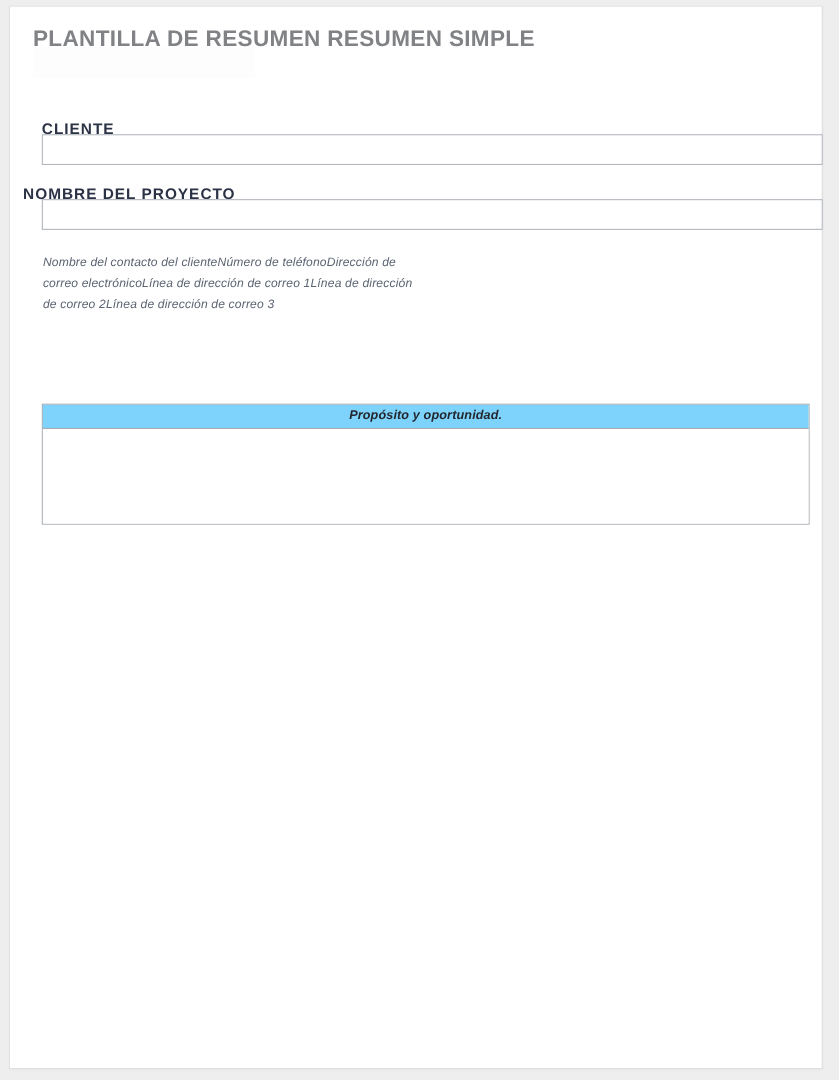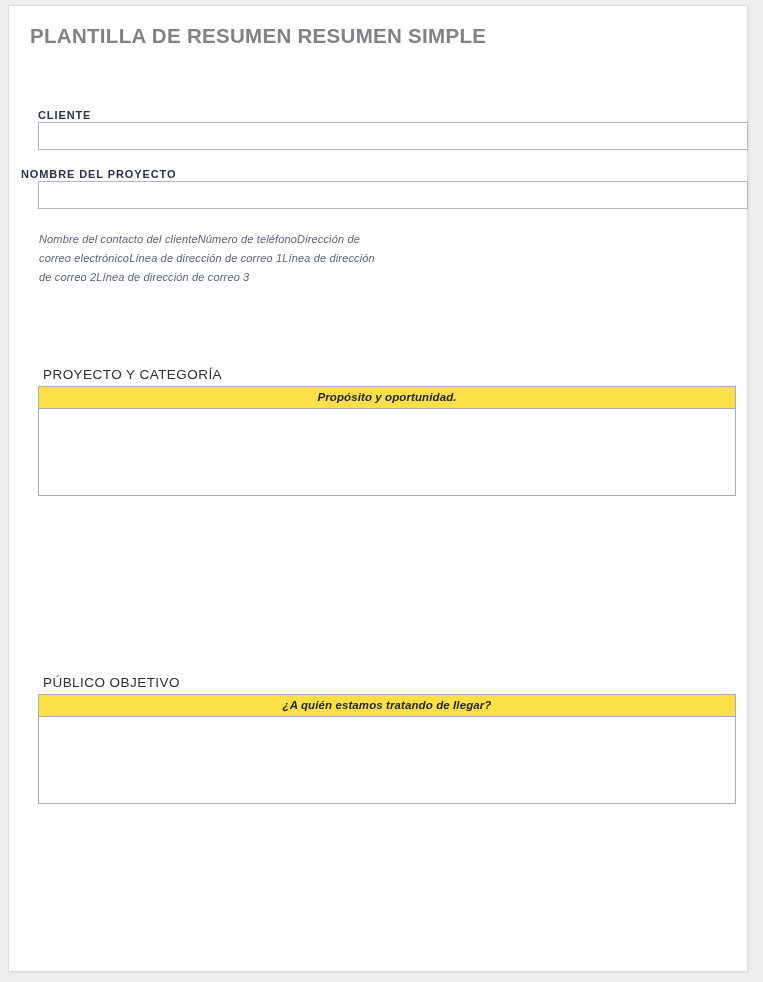--- a/index.html
+++ b/index.html
@@ -43,21 +43,21 @@
     left: 21px;
     top: 37px;
     width: 202px;
     height: 28px;
     background: #fdfdfe;
   }
 
   
   .field-label {
     position: absolute;
-    font-size: 11px;
+    font-size: 14px;
     font-weight: bold;
     letter-spacing: 0.9px;
     color: #2b3245;
   }
   .field-input {
     position: absolute;
     left: 21px;
     width: 710px;
     height: 28px;
     background: #ffffff;
@@ -95,21 +95,21 @@
     letter-spacing: 0.45px;
     margin: 0 0 4px 5px;
     font-weight: normal;
   }
   .section-table {
     border: 1px solid #a9adb3;
     box-sizing: border-box;
     background: #ffffff;
   }
   .table-header {
-    background: #fde047;
+    background: #7dd3fc;
     border-bottom: 1px solid #a9adb3;
     height: 21px;
     line-height: 21px;
     text-align: center;
     font-size: 11.5px;
     font-weight: bold;
     font-style: italic;
     color: #23272e;
     letter-spacing: 0.1px;
   }
@@ -146,30 +146,22 @@
 
   <div class="field-label" id="label-cliente">CLIENTE</div>
   <input class="field-input" id="input-cliente" type="text" value="" style="">
 
   <div class="field-label" id="label-proyecto">NOMBRE DEL PROYECTO</div>
   <input class="field-input" id="input-proyecto" type="text" value="" style="">
 
   <div class="contact-block" id="contact-client">Nombre del contacto del clienteNúmero de teléfonoDirección de correo electrónicoLínea de dirección de correo 1Línea de dirección de correo 2Línea de dirección de correo 3</div>
 
   <div class="section" id="section-proyecto">
-    <div class="section-title">PROYECTO Y CATEGORÍA</div>
     <div class="section-table">
       <div class="table-header">Propósito y oportunidad.</div>
       <textarea class="table-body" id="body-proyecto" style=""></textarea>
     </div>
   </div>
 
 
-  <div class="section" id="section-publico">
-    <div class="section-title">PÚBLICO OBJETIVO</div>
-    <div class="section-table">
-      <div class="table-header">¿A quién estamos tratando de llegar?</div>
-      <textarea class="table-body" id="body-publico" style=""></textarea>
-    </div>
-  </div>
 
 
 </div>
 
 </body></html>

